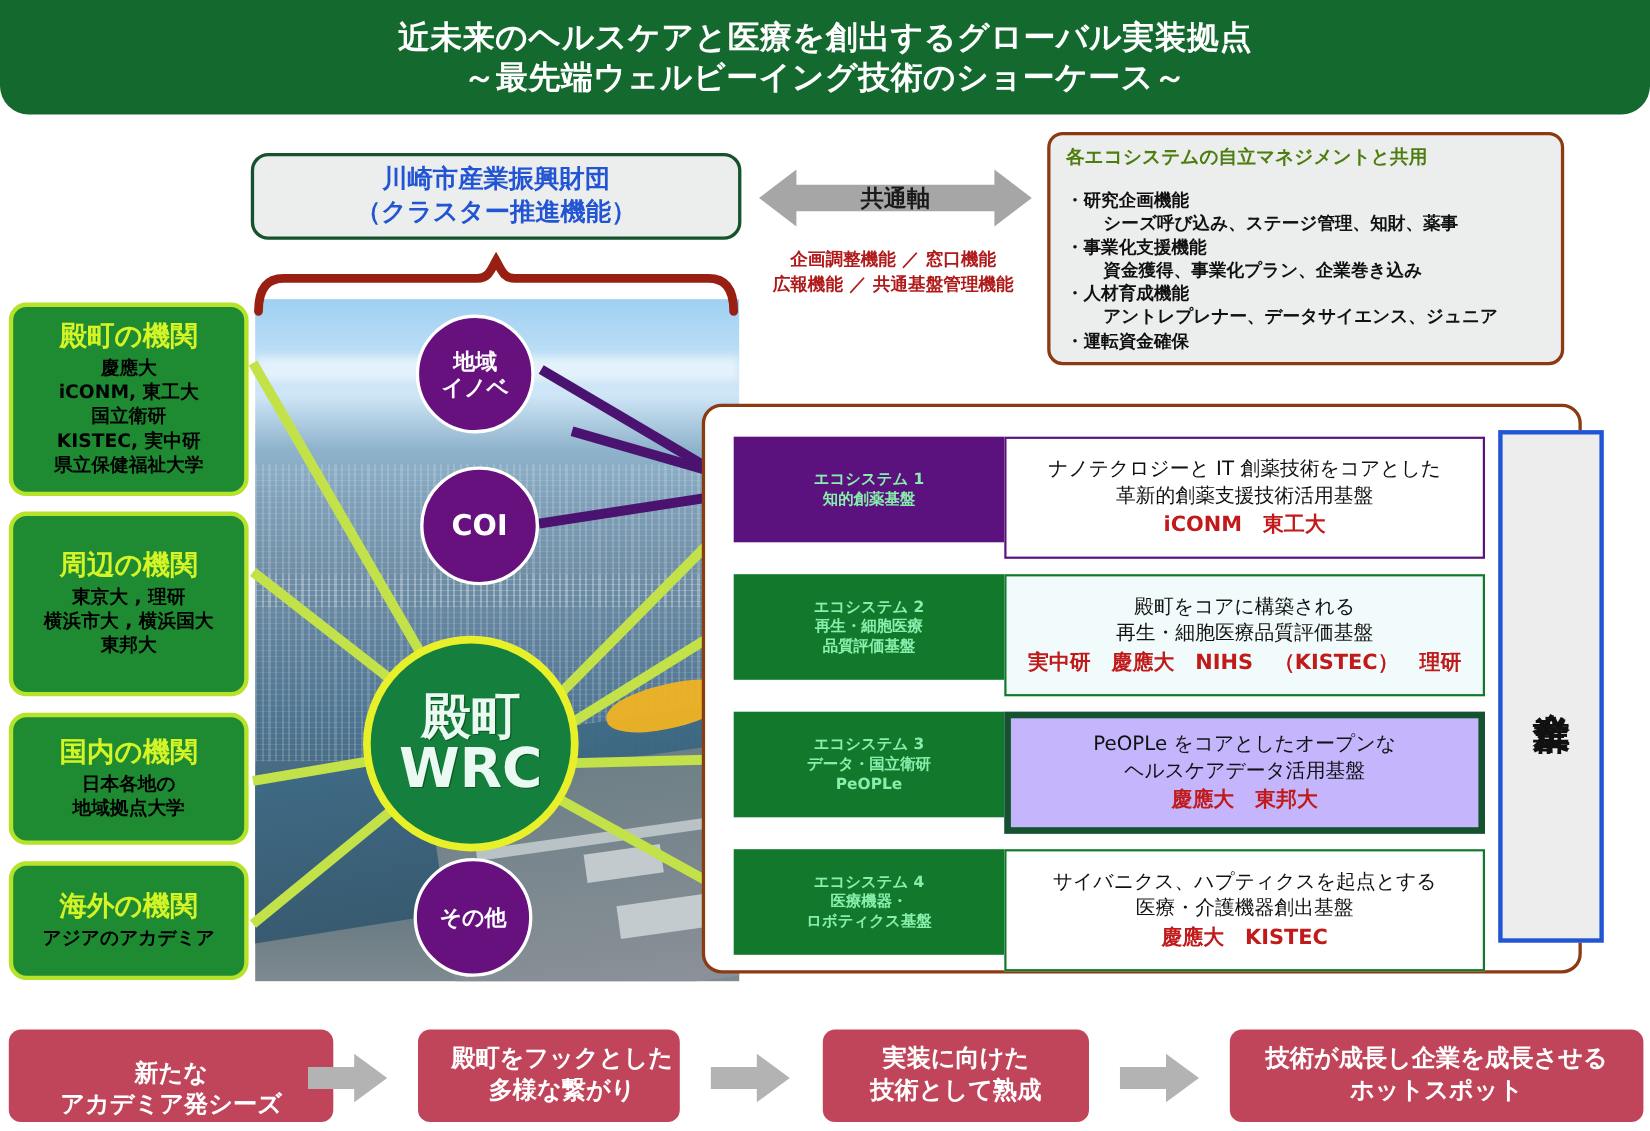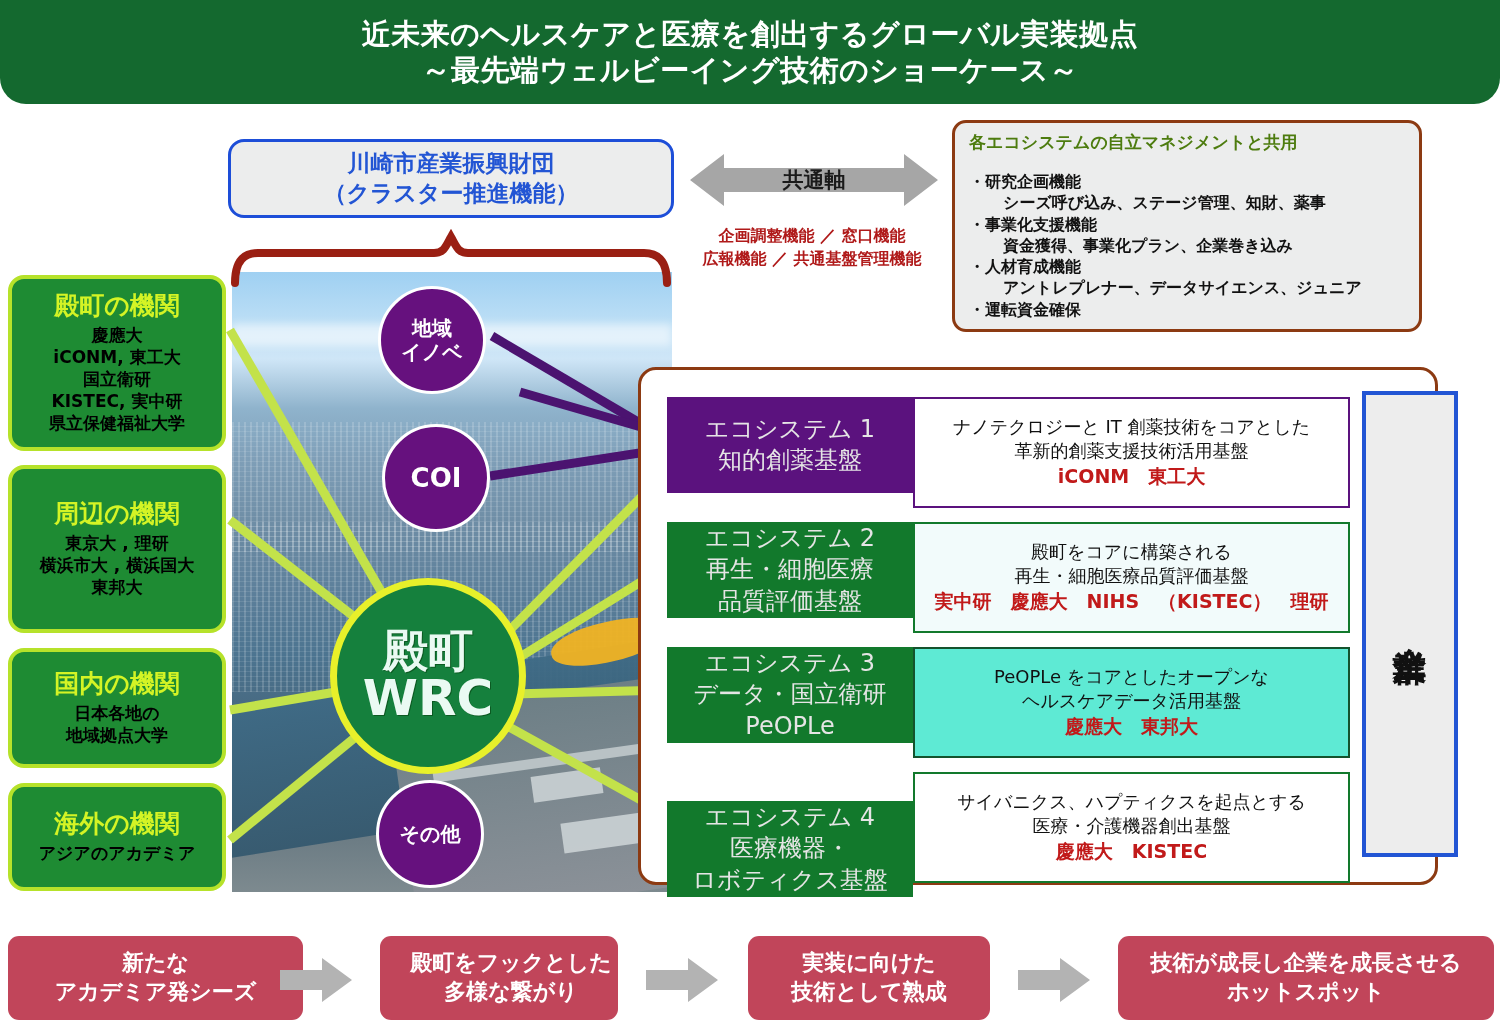--- a/index.html
+++ b/index.html
@@ -81,21 +81,21 @@
   
   #links{
     position:absolute; left:0; top:0; width:1500px; height:1028px;
     pointer-events:none;
   }
 
   
   #kawasaki{
     position:absolute; left:228px; top:139px; width:446px; height:79px;
     background:#eceded;
-    border:3px solid #1d4ed8;
+    border:3px solid #14532d;
     border-radius:16px;
     display:flex; flex-direction:column;
     align-items:center; justify-content:center;
     box-sizing:border-box;
   }
   #kawasaki .k{
     color:#2255d4; font-weight:bold; font-size:23px; line-height:1.28;
     white-space:nowrap;
   }
 
@@ -182,21 +182,21 @@
     border:3px solid #8c3a12;
     border-radius:18px;
     box-sizing:border-box;
   }
   .ecorow{ position:absolute; left:26px; height:96px; }
   .ecotag{
     position:absolute; left:0; top:0; width:246px; height:96px;
     display:flex; flex-direction:column; align-items:center; justify-content:center;
     text-align:center; box-sizing:border-box;
   }
-  .ecotag .t{ color:#e5e5e5; font-weight:normal; font-size:24px; line-height:1.3; white-space:nowrap;}
+  .ecotag .t{ color:#86efac; font-weight:bold; font-size:14px; line-height:1.3; white-space:nowrap;}
   .ecodesc{
     position:absolute; left:246px; top:0; width:437px; height:111px;
     background:#ffffff;
     display:flex; flex-direction:column; align-items:center; justify-content:center;
     text-align:center; box-sizing:border-box;
   }
   .ecodesc .d{ color:#111; font-size:18px; line-height:1.32; white-space:nowrap;}
   .ecodesc .orgs{ color:#c11a1a; font-weight:bold; font-size:19px; margin-top:2px; white-space:nowrap;}
 
   
@@ -375,49 +375,49 @@
         <div class="orgs">実中研　慶應大　NIHS　（KISTEC）　理研</div>
       </div>
     </div>
 
     <div class="ecorow" style="top:277px;">
       <div class="ecotag" style="background:#12792c;">
         <div class="t">エコシステム 3</div>
         <div class="t">データ・国立衛研</div>
         <div class="t">PeOPLe</div>
       </div>
-      <div class="ecodesc" style="border:2px solid #14532d;background:#5eead4;">
+      <div class="ecodesc" style="border:6px solid #14532d;background:#c4b5fd;">
         <div class="d">PeOPLe をコアとしたオープンな</div>
         <div class="d">ヘルスケアデータ活用基盤</div>
         <div class="orgs">慶應大　東邦大</div>
       </div>
     </div>
 
     <div class="ecorow" style="top:402px;">
-      <div class="ecotag" style="background:#12792c;margin-top:29px;">
+      <div class="ecotag" style="background:#12792c;">
         <div class="t">エコシステム 4</div>
         <div class="t">医療機器・</div>
         <div class="t">ロボティクス基盤</div>
       </div>
       <div class="ecodesc" style="border:2px solid #12792c;">
         <div class="d">サイバニクス、ハプティクスを起点とする</div>
         <div class="d">医療・介護機器創出基盤</div>
         <div class="orgs">慶應大　KISTEC</div>
       </div>
     </div>
 
   </div>
 
   <div id="company">
     <div class="ctext">企業群</div>
   </div>
 
   <div id="flow">
 
-    <div class="fbox" style="left:8px;width:295px;">
+    <div class="fbox" style="left:8px;width:295px;justify-content:flex-end;">
       <div class="fl">新たな</div>
       <div class="fl">アカデミア発シーズ</div>
     </div>
 
     <svg class="farrow" style="left:280px;" viewBox="0 0 72 44">
       <polygon points="0,12 42,12 42,0 72,22 42,44 42,32 0,32" fill="#b3b3b3"></polygon>
     </svg>
 
     <div class="fbox" style="left:380px;width:238px;padding-left:24px;">
       <div class="fl">殿町をフックとした</div>

